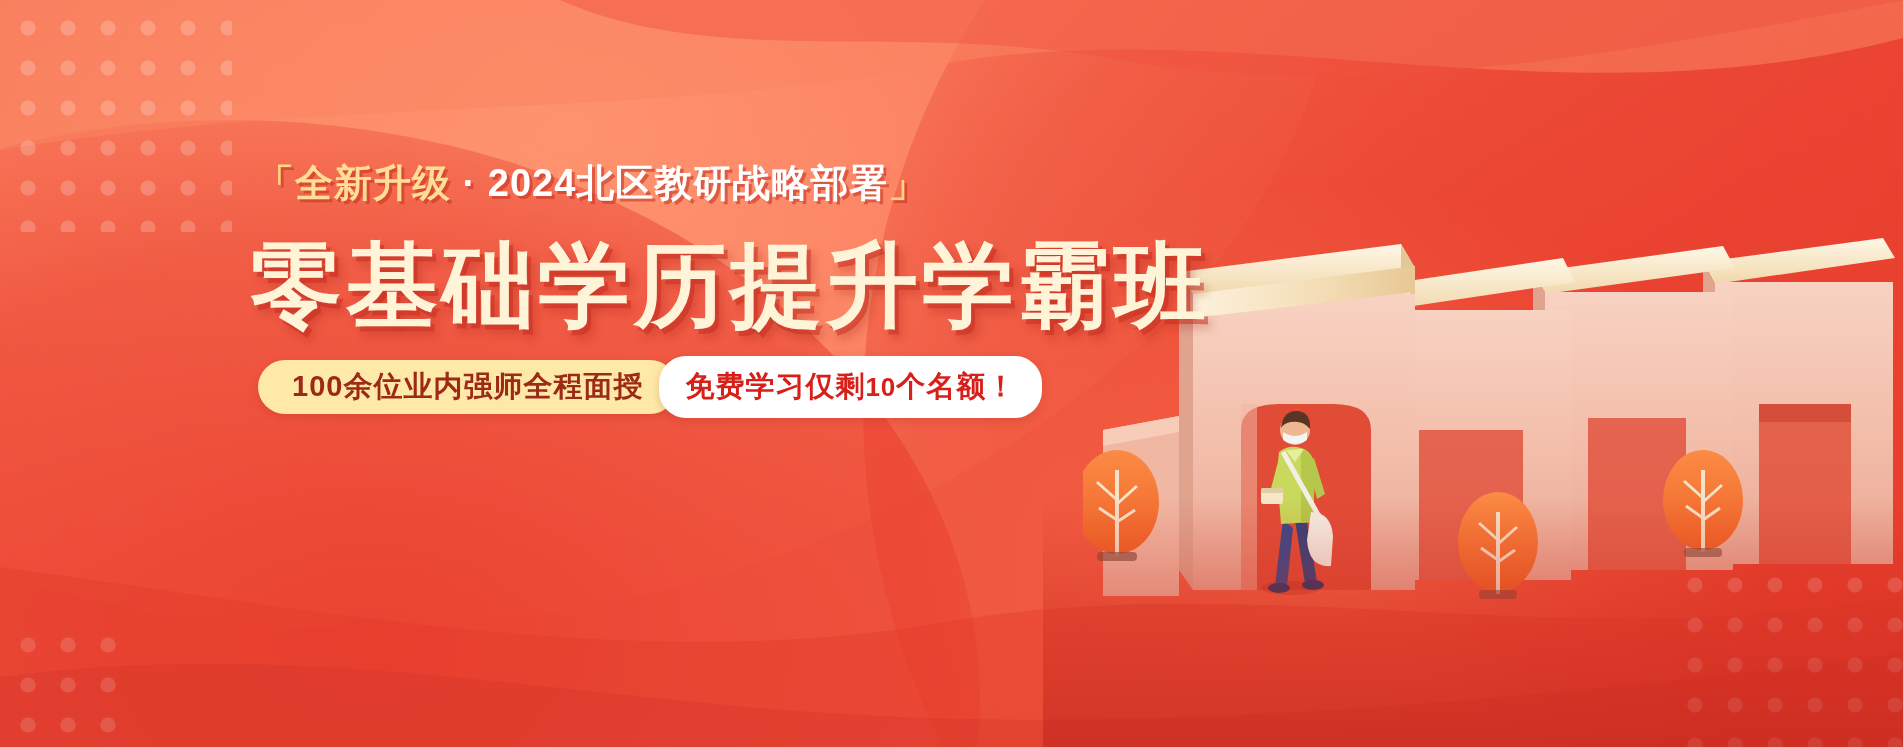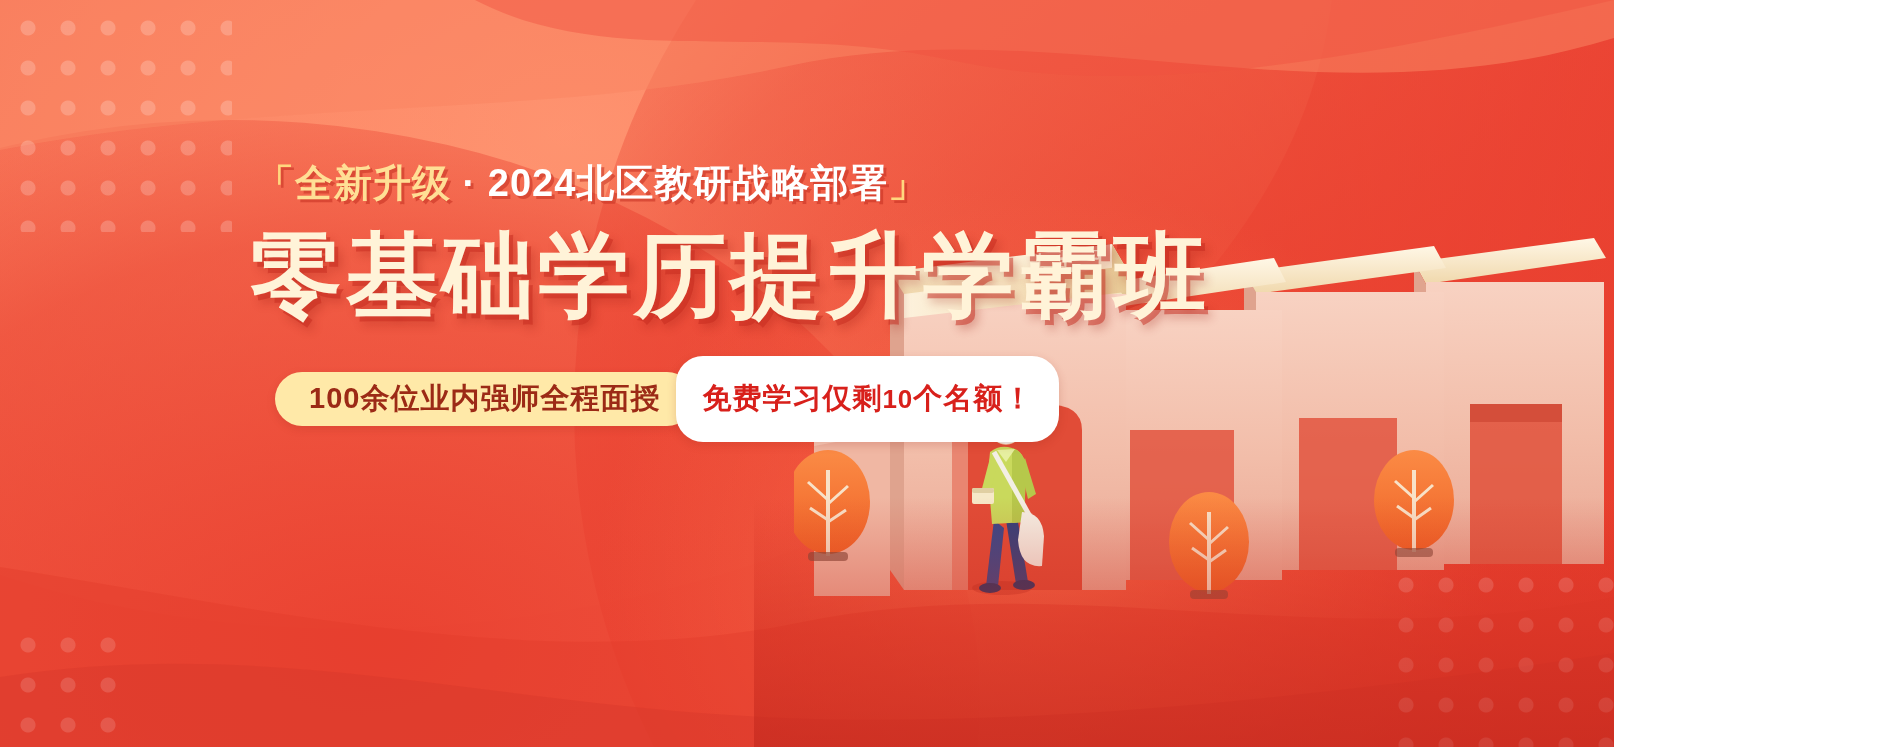--- a/index.html
+++ b/index.html
@@ -1,21 +1,21 @@
 <!DOCTYPE html>
 <html><head>
 <meta charset="utf-8">
 <title>Banner</title>
 <style>
   html,body{margin:0;padding:0;background:#fff;}
   body{font-family:"Liberation Sans","DejaVu Sans",sans-serif;}
 
   #banner{
     position:relative;
-    width:1614px;height:747px;
+    width:1903px;height:747px;
     overflow:hidden;
     background:#4d7c0f;
   }
 
   
   .bg-base{position:absolute;inset:0;
     background:linear-gradient(112deg,#f46a52 0%,#f4694f 22%,#f7765b 42%,#f66a4f 62%,#ef4f3e 82%,#e8412f 100%);}
 
   .bg-blob{position:absolute;border-radius:50%;}
 
@@ -62,43 +62,43 @@
     position:absolute;left:256px;top:158px;
     font-size:38px;font-weight:bold;letter-spacing:1px;
     white-space:nowrap;color:#ffffff;
     text-shadow:3px 3px 0 rgba(196,47,33,.55);
   }
   .eyebrow .bracket{color:#ffd77e;font-weight:bold;}
   .eyebrow .gold{color:#ffdf95;}
   .eyebrow .white{color:#ffffff;}
 
   .headline{
-    position:absolute;left:250px;top:226px;
+    position:absolute;left:250px;top:236px;
     font-size:92px;font-weight:bold;letter-spacing:4px;
     white-space:nowrap;line-height:1.08;
     color:#fff3d8;
     text-shadow:
        4px 5px 0 rgba(197,42,30,.50),
        7px 9px 10px rgba(160,30,20,.30);
   }
 
-  .pills{position:absolute;left:275px;top:356px;display:flex;align-items:center;}
+  .pills{position:absolute;left:258px;top:356px;display:flex;align-items:center;}
 
   .pill-yellow{
     display:flex;align-items:center;justify-content:center;
     height:54px;padding:0 34px 0 34px;
     background:#ffe9a8;
     border-radius:27px;
     color:#9c2a16;font-size:29px;font-weight:bold;letter-spacing:1px;
     white-space:nowrap;
     box-shadow:0 3px 8px rgba(150,35,20,.18);
   }
   .pill-white{
     display:flex;align-items:center;justify-content:center;
-    height:54px;padding:16px 26px;
+    height:54px;padding:4px 26px;
     background:#ffffff;
     border-radius:27px;
     color:#d8201b;font-size:29px;font-weight:bold;letter-spacing:1px;
     white-space:nowrap;
     margin-left:-18px;
     box-shadow:0 3px 10px rgba(150,35,20,.20);
   }
   .pill-white .num{font-size:26px;}
 
   

